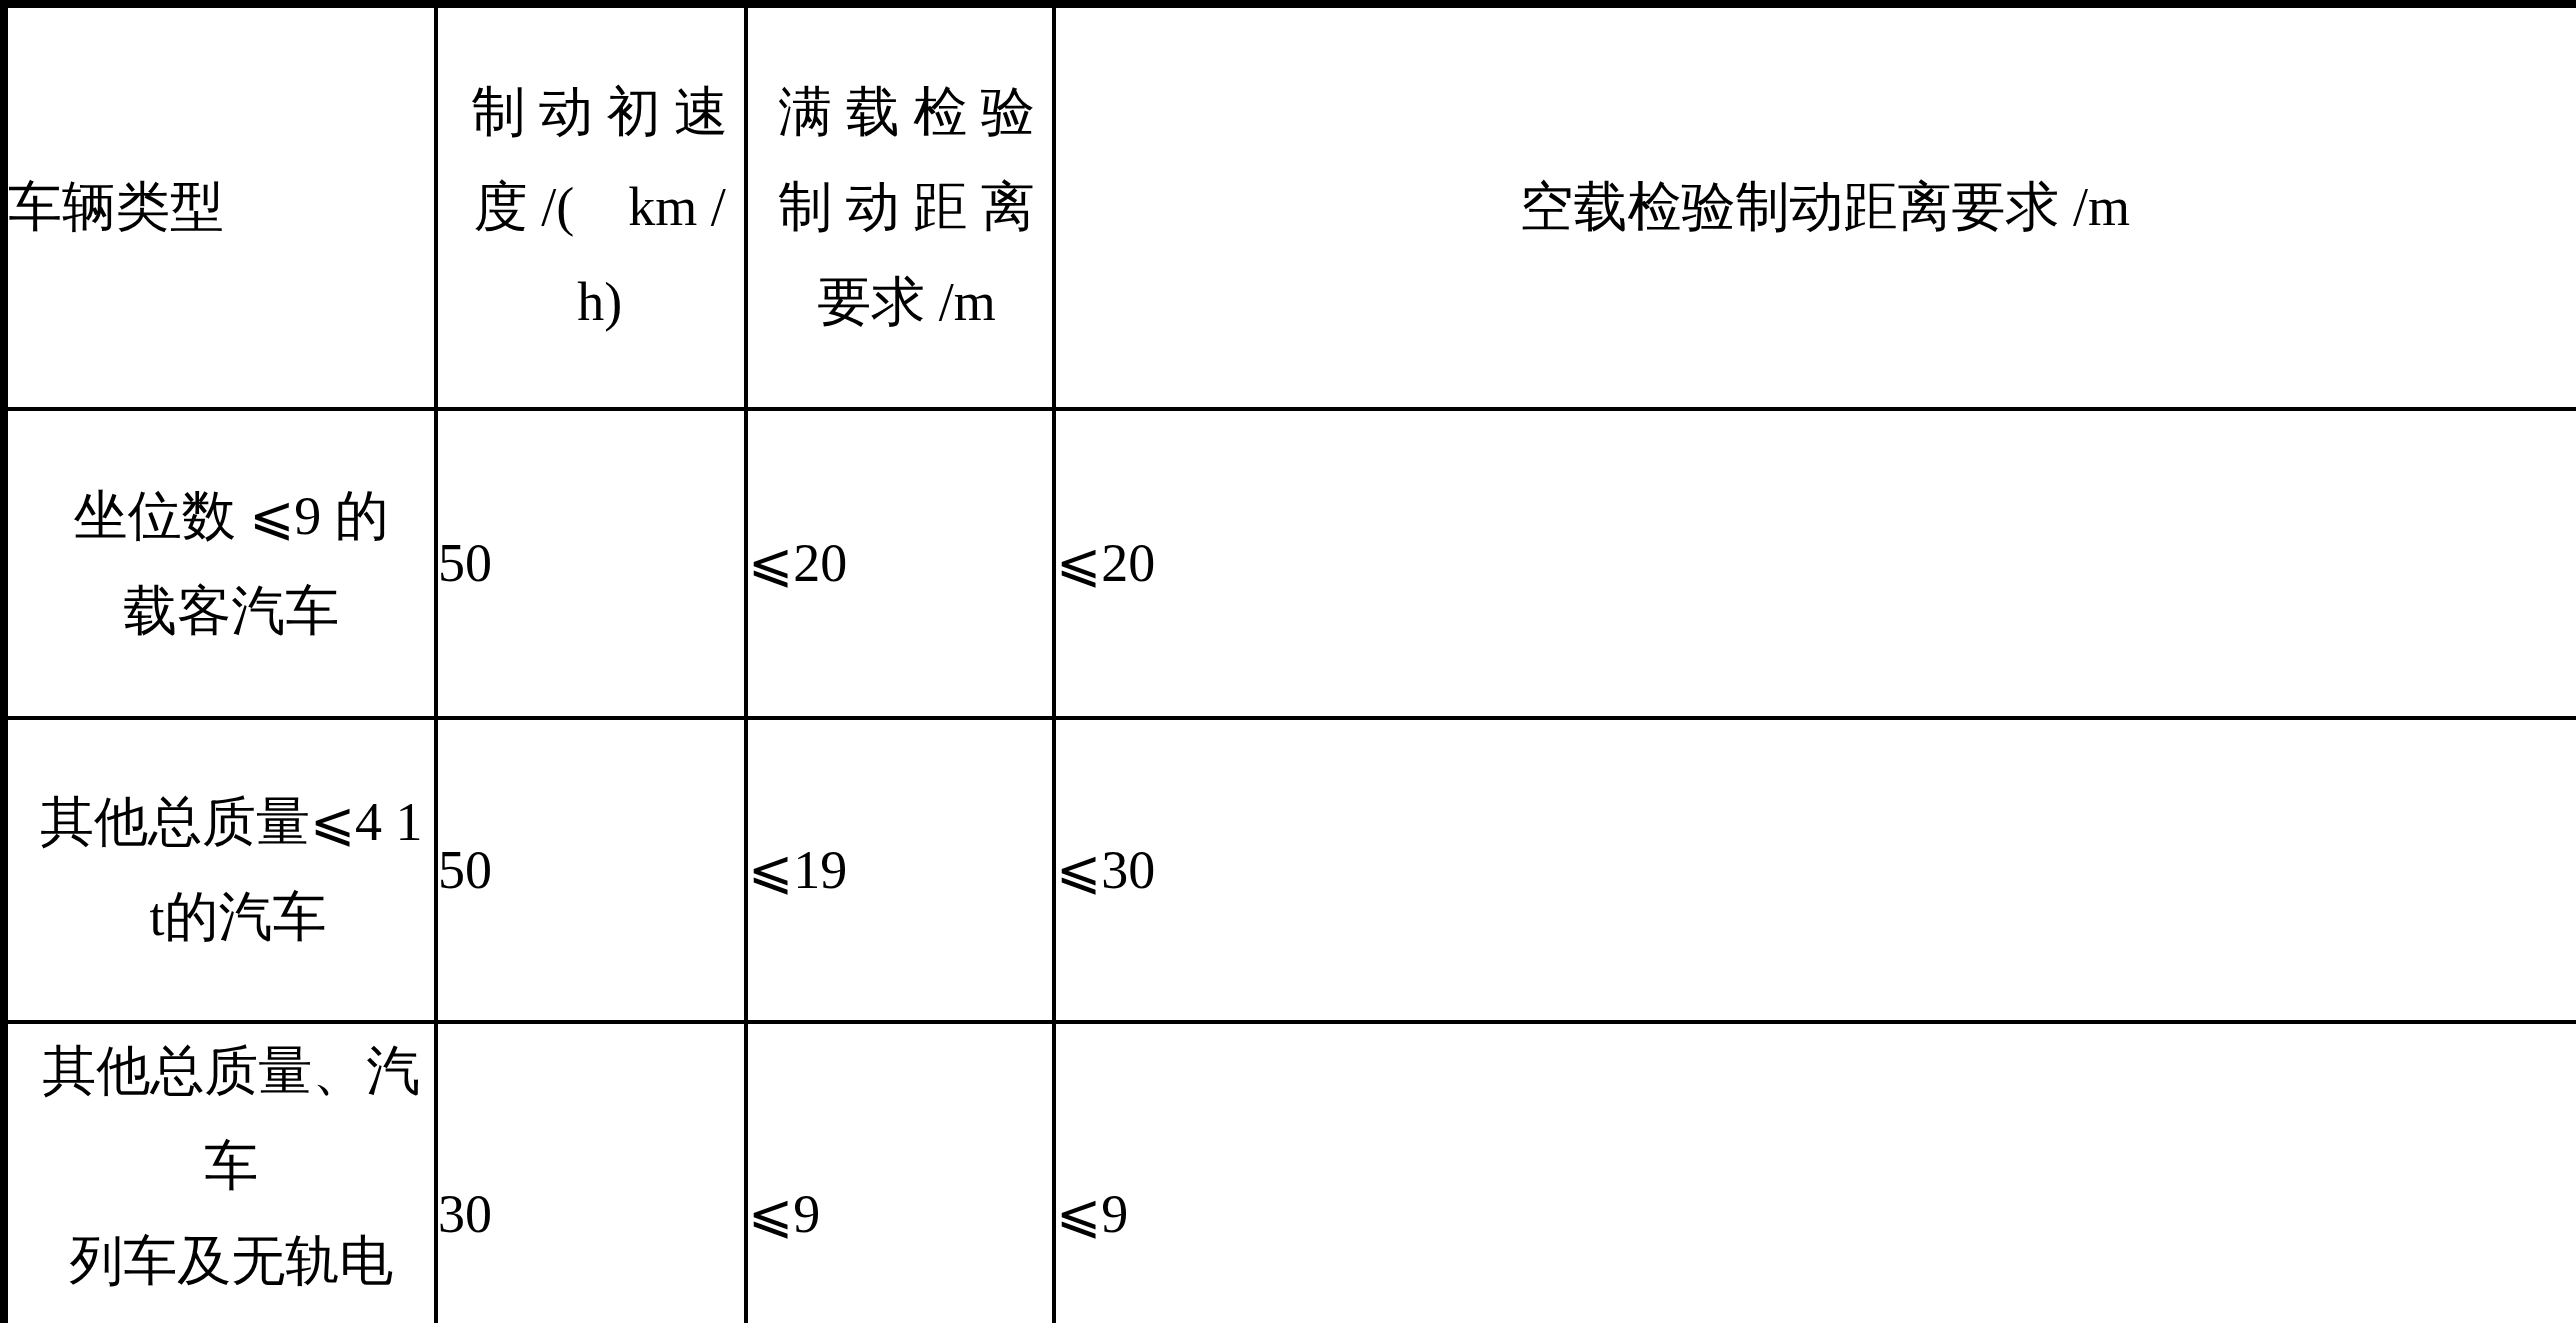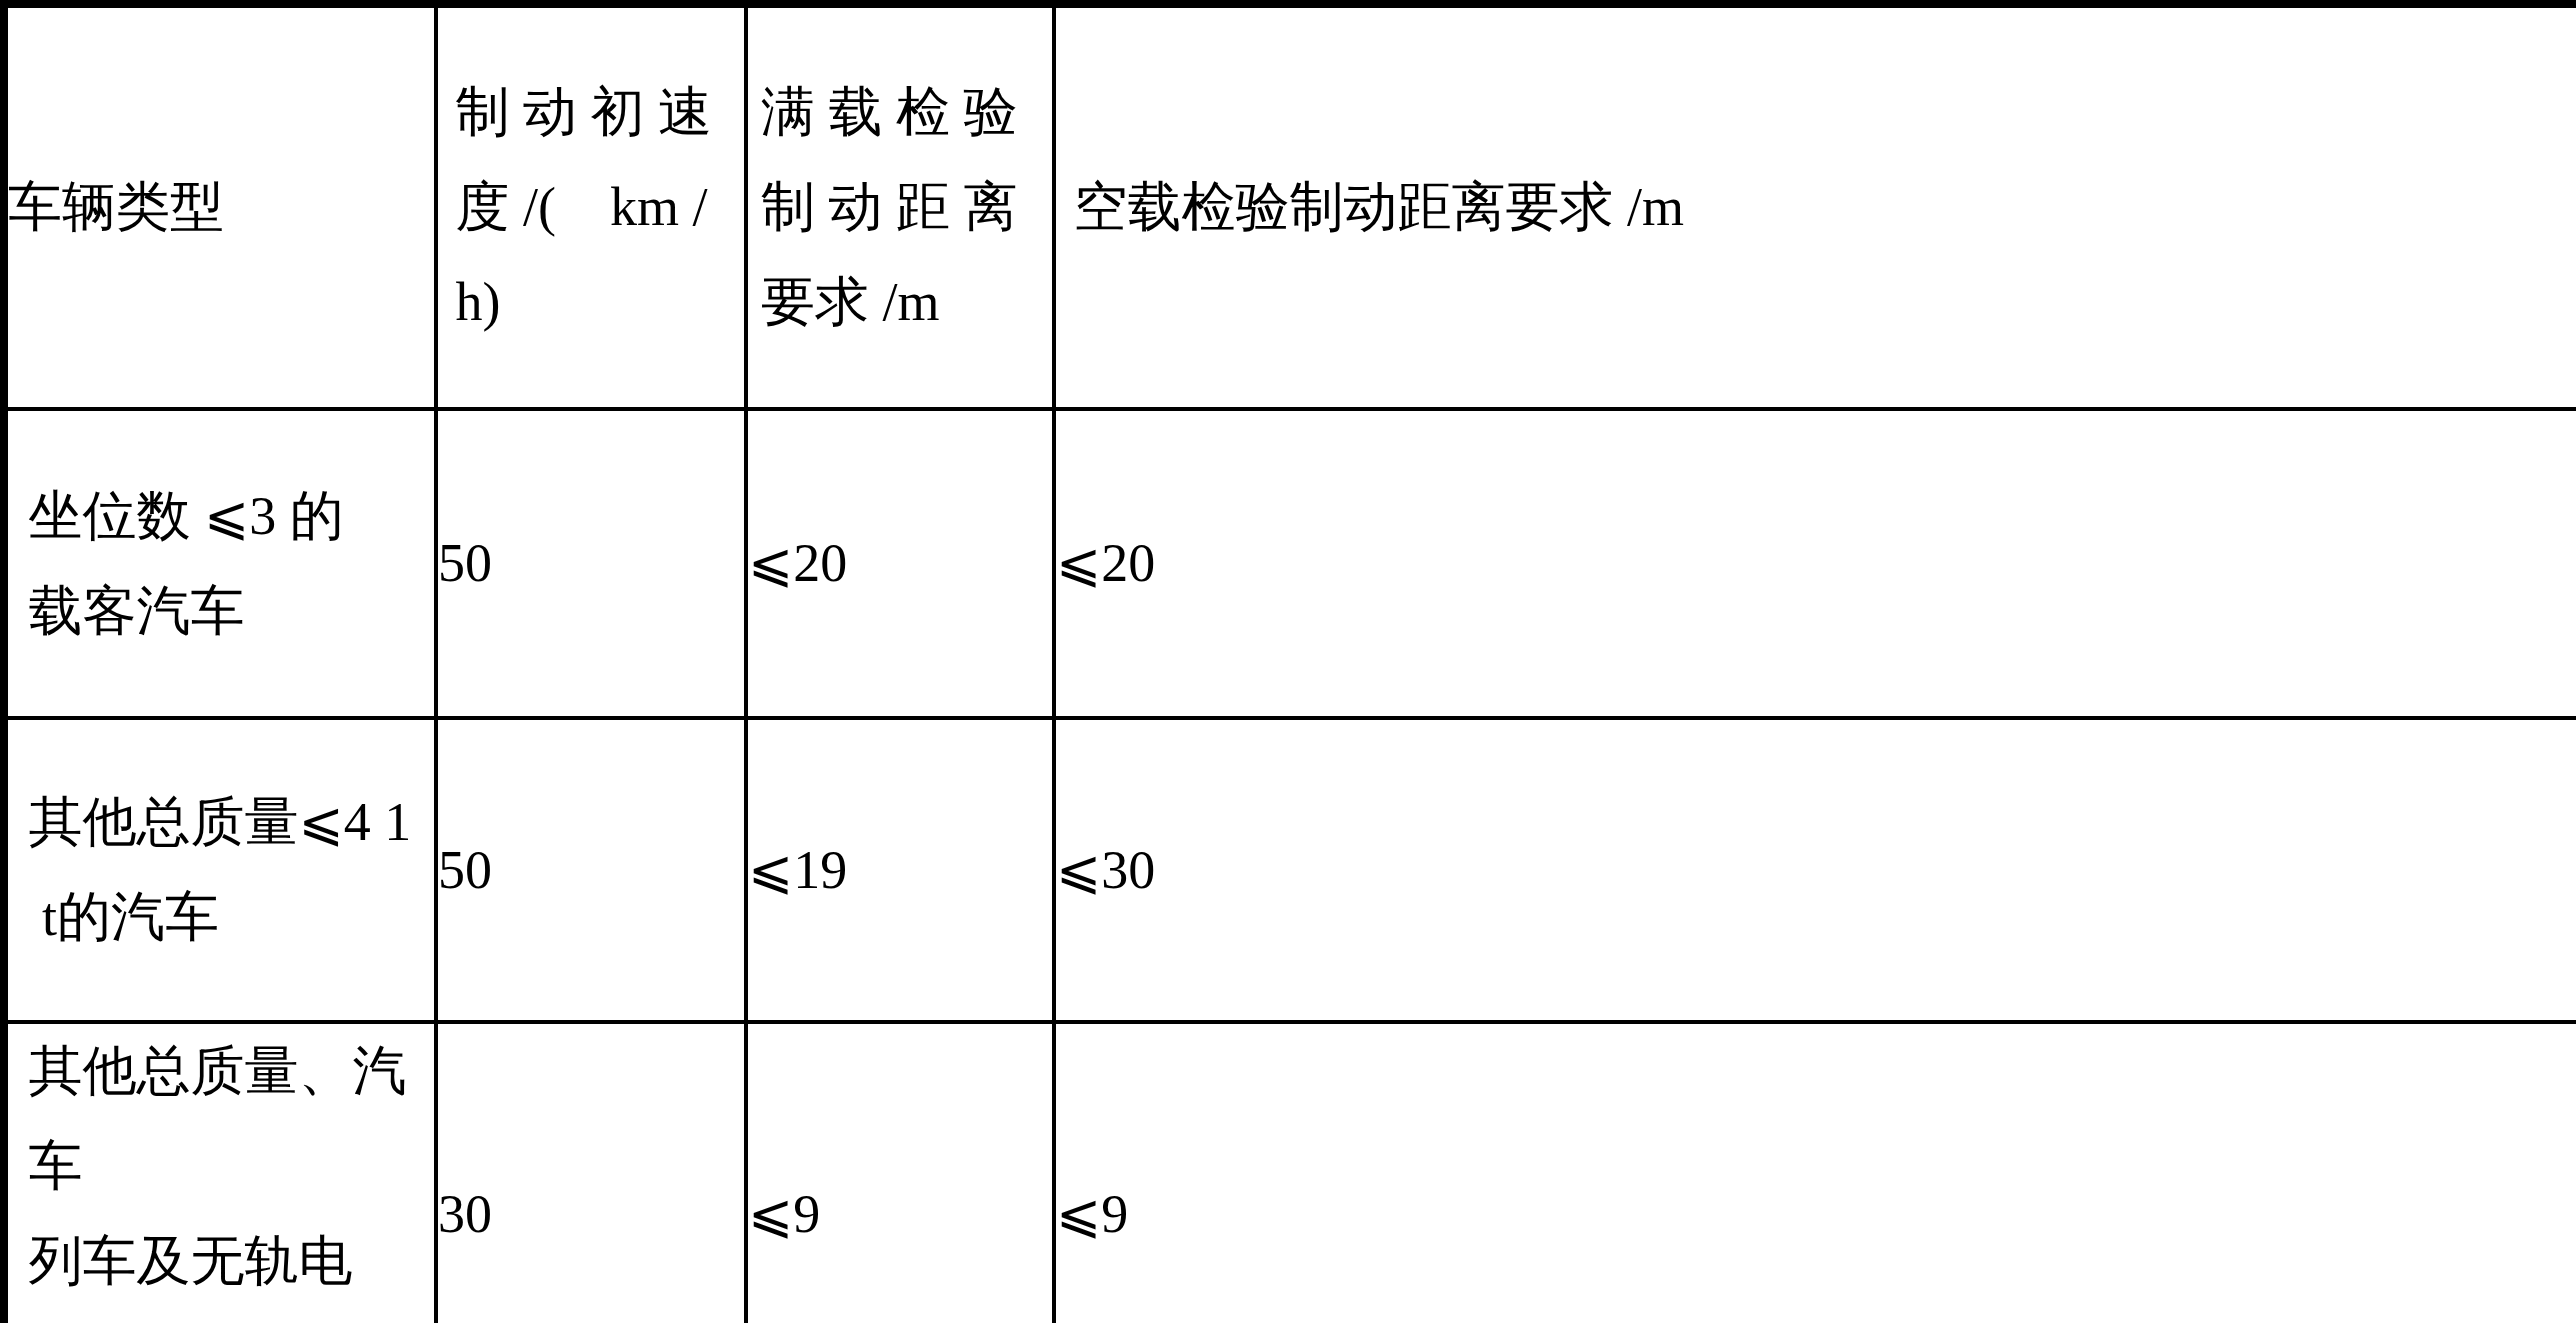--- a/index.html
+++ b/index.html
@@ -31,21 +31,21 @@
   td {
     vertical-align: middle;
     padding: 0;
     overflow: hidden;
   }
   .cell-text {
     white-space: pre-wrap;
     line-height: 95px;
   }
   .left {
-    text-align: left;
+    text-align: center;
   }
   .center {
     text-align: left;
   }
   .pad-sm { padding-left: 13px; }
   .pad-md { padding-left: 17.6px; }
   .pad-lg { padding-left: 20.5px; }
   .single-line .cell-text {
     line-height: 1.2;
   }
@@ -76,21 +76,21 @@
 制 动 距 离
 要求 /m</div>
         </td>
         <td class="left pad-md single-line">
           <div class="cell-text">空载检验制动距离要求 /m</div>
         </td>
       </tr>
 
       <tr style="height:309px;">
         <td class="left pad-lg">
-          <div class="cell-text">坐位数 ⩽3 的
+          <div class="cell-text">坐位数 ⩽9 的
 载客汽车</div>
         </td>
         <td class="center single-line">
           <div class="cell-text">50</div>
         </td>
         <td class="center single-line">
           <div class="cell-text">⩽20</div>
         </td>
         <td class="center single-line">
           <div class="cell-text">⩽20</div>

